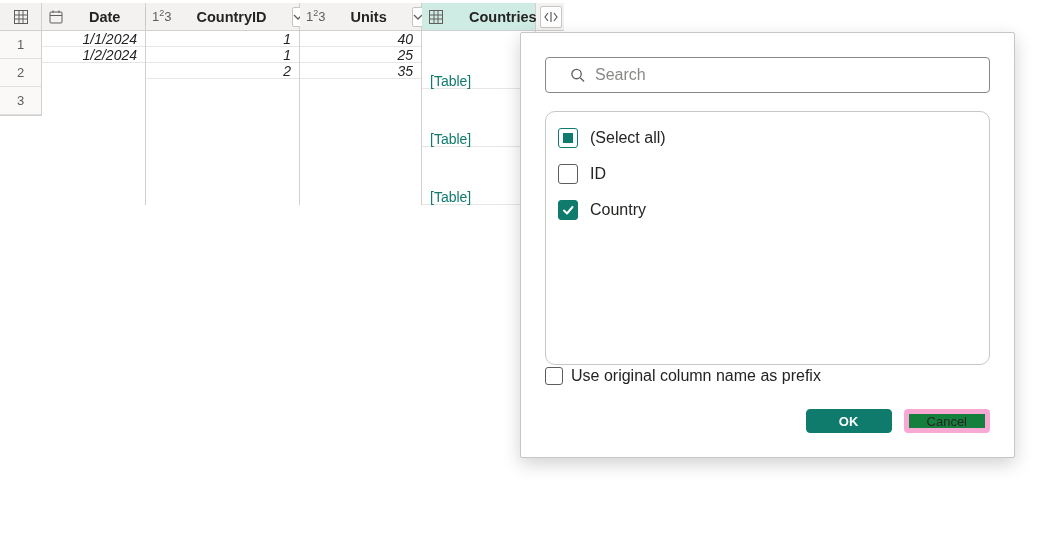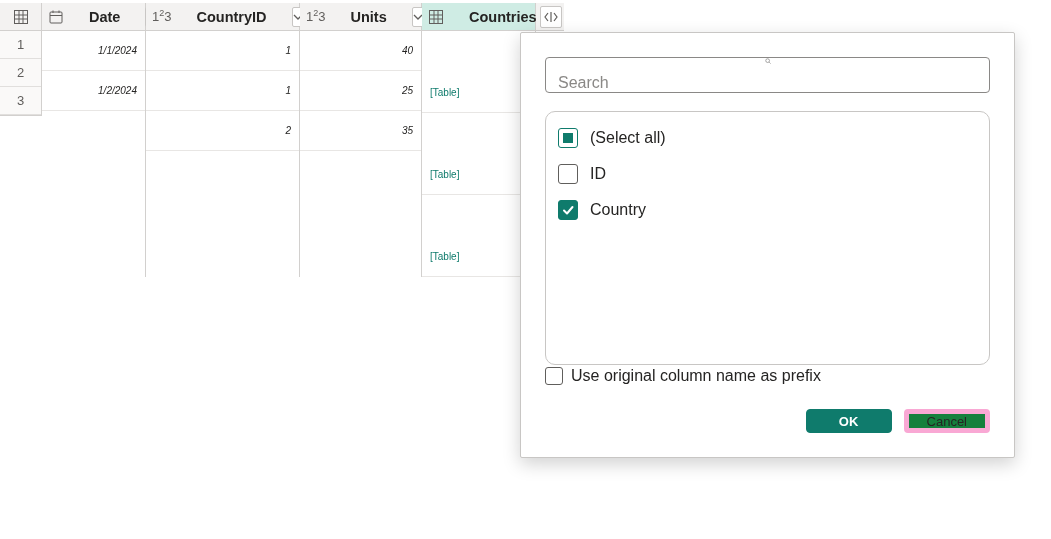--- a/index.html
+++ b/index.html
@@ -102,26 +102,26 @@
     .expand-btn {
       width: 22px; height: 22px;
       display:flex; align-items:center; justify-content:center;
       border: 1px solid #c8c6c4;
       background: #ffffff;
       border-radius: 2px;
       cursor: pointer;
       margin-left: 2px;
     }
     .cell {
-      height: 40px;
+      height: 16px;
       display:flex;
       align-items:center;
       padding: 0 8px;
       border-bottom: 1px solid #e8e6e4;
-      font-size: 10px;
+      font-size: 14px;
     }
     .cell.num { justify-content: flex-end; font-style: italic; }
     .cell.date { justify-content: flex-end; font-style: italic; }
     .cell.link { color: #0f7b6c; margin-top: 42px; }
 
     .w-date { width: 104px; }
     .w-cid  { width: 154px; }
     .w-units{ width: 122px; }
     .w-ctr  { width: 114px; }
 
@@ -139,23 +139,22 @@
       display:flex;
       flex-direction: column;
     }
     .search-wrap {
       display:flex;
       align-items:center;
       gap: 10px;
       border: 1px solid #8a8886;
       border-radius: 4px;
       height: 36px;
-      padding: 0 12px;
+      padding: 0 24px;
       color: #767676;
-      flex-direction: column;
     }
     .search-wrap input {
       border: none;
       outline: none;
       font-size: 16px;
       font-family: inherit;
       width: 100%;
       color: #252423;
     }
     .search-wrap input::placeholder { color: #8a8886; }

